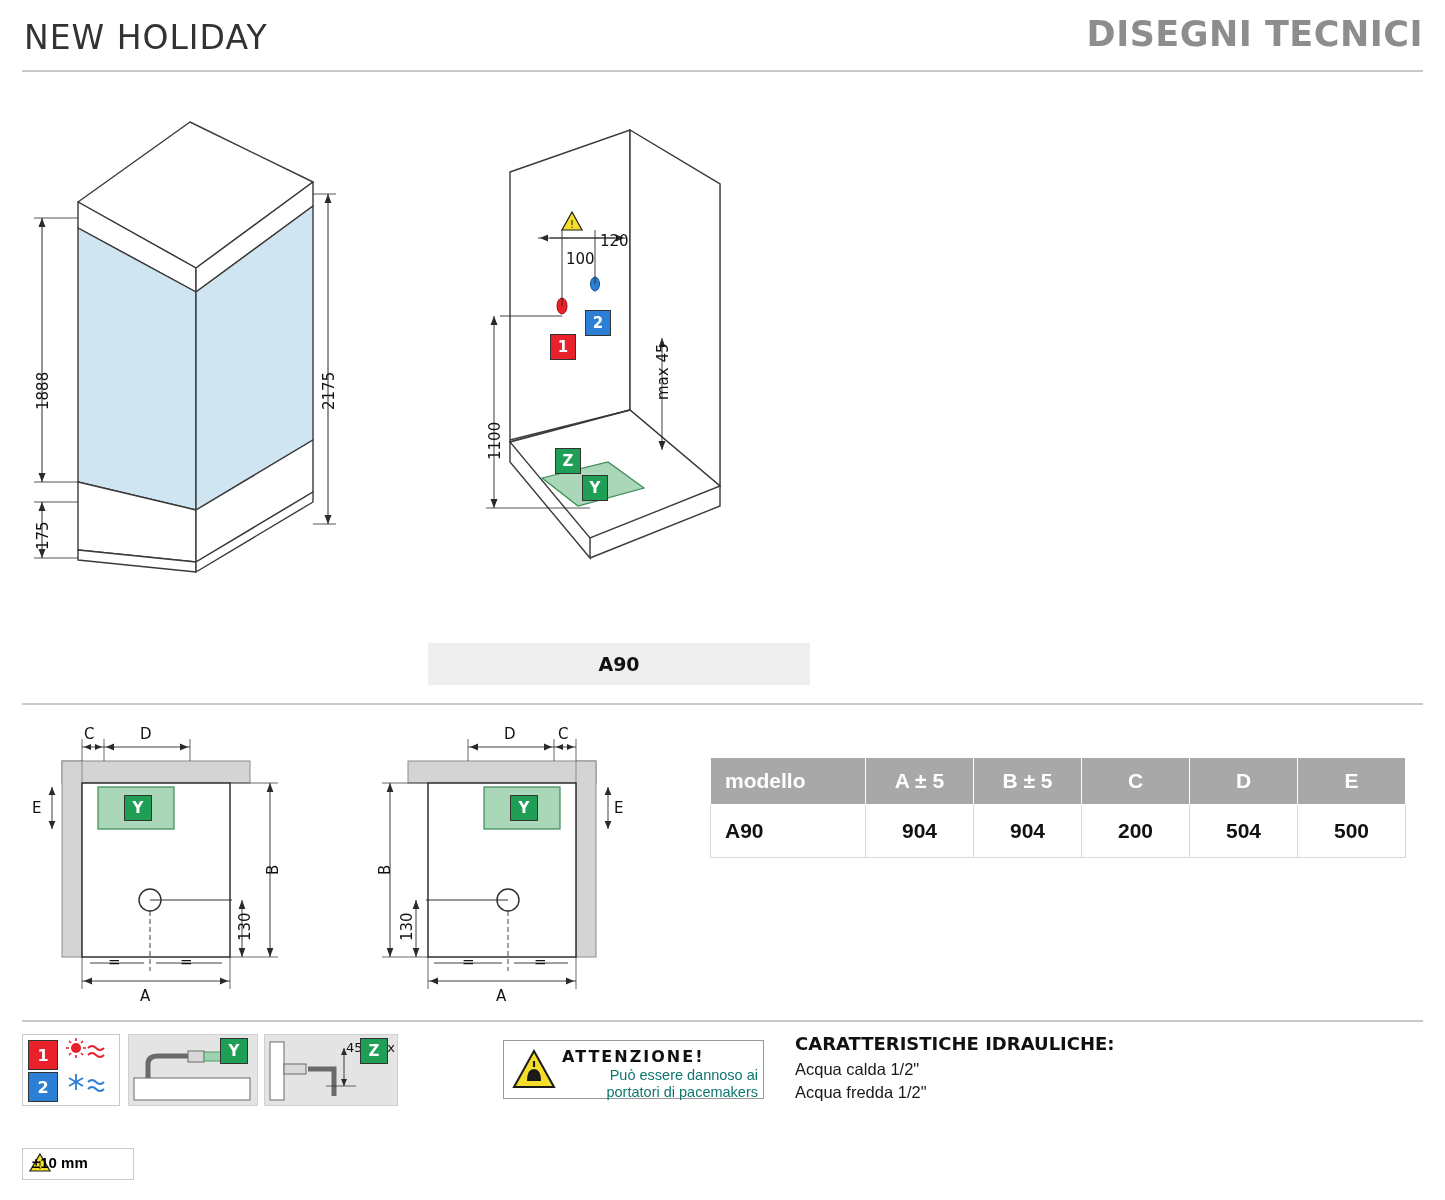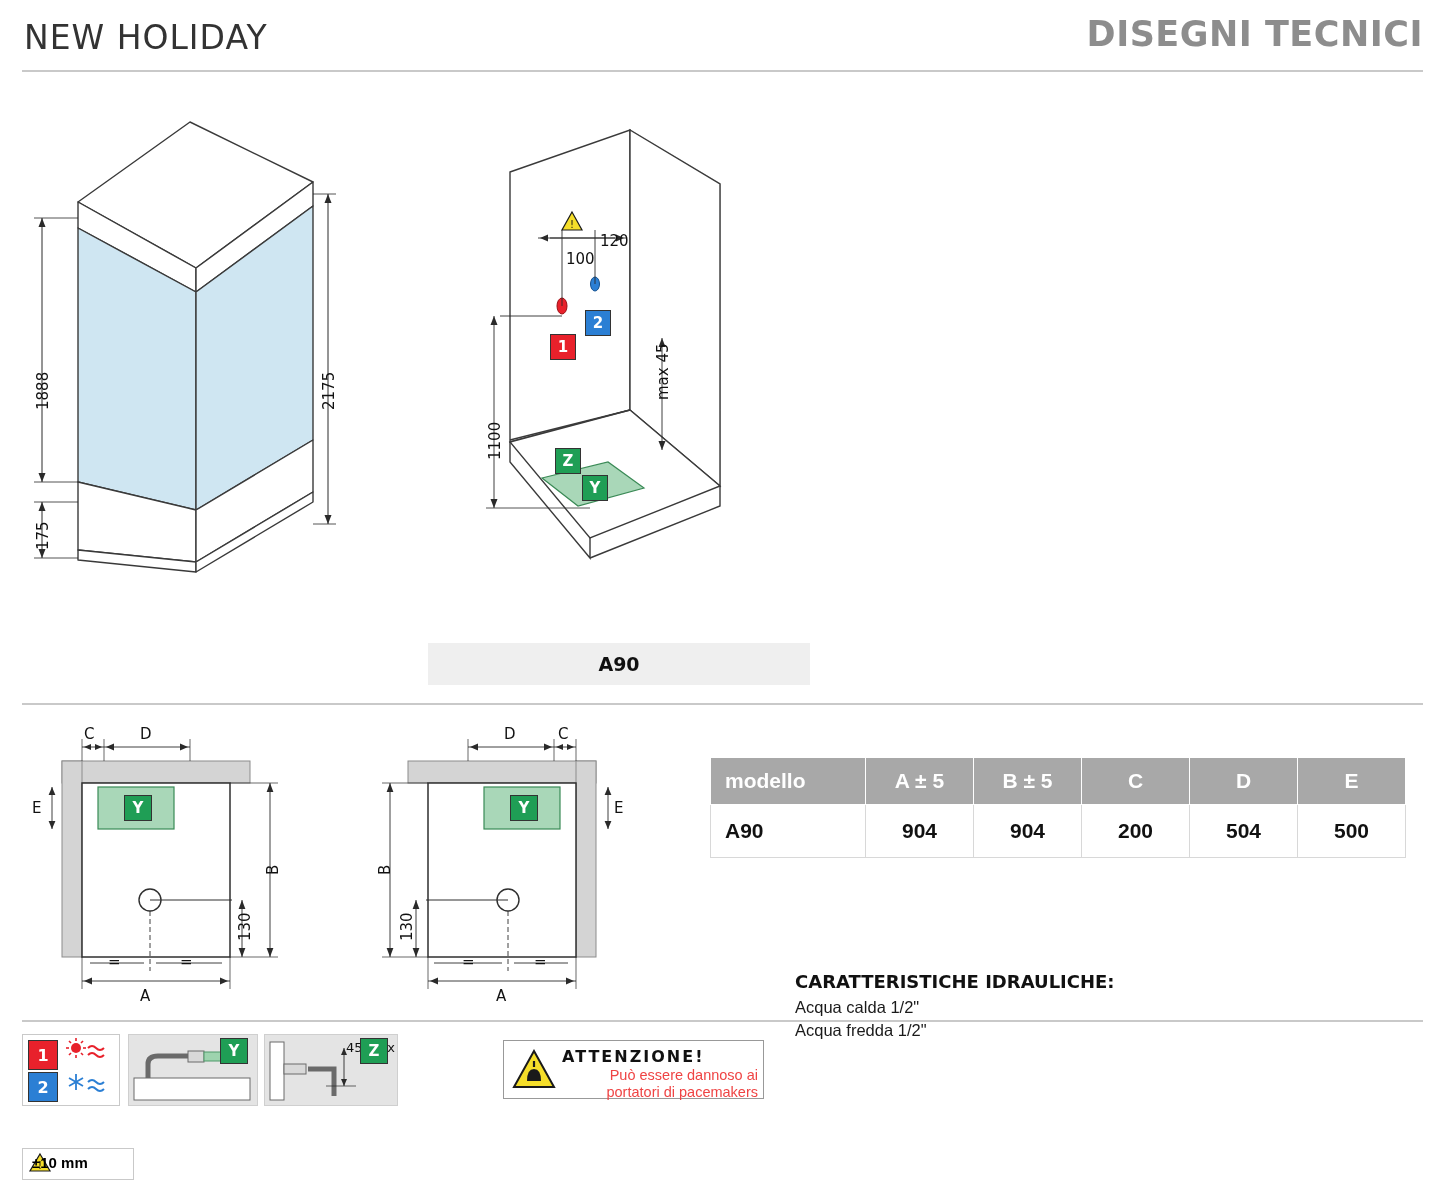--- a/index.html
+++ b/index.html
@@ -82,25 +82,25 @@
 
   .warn-box{
     position:absolute;left:503px;top:1040px;width:259px;height:57px;
     border:1.5px solid #999;background:#fff;
   }
   .warn-title{
     position:absolute;left:58px;top:6px;font-size:16px;font-weight:bold;
     letter-spacing:2px;color:#111;font-family:"DejaVu Sans", sans-serif;
   }
   .warn-text{
-    position:absolute;left:58px;top:26px;width:196px;font-size:14.5px;color:#ef4444;
+    position:absolute;left:58px;top:26px;width:196px;font-size:14.5px;color:#0f766e;
     line-height:17px;text-align:right;
   }
 
-  .hydro{position:absolute;left:795px;top:971px;width:520px;}
+  .hydro{position:absolute;left:795px;top:1033px;width:520px;}
   .hydro h4{margin:0 0 4px 0;font-size:18px;font-weight:bold;color:#111;font-family:"DejaVu Sans", sans-serif;}
   .hydro p{margin:0;font-size:16.5px;line-height:23px;color:#1a1a1a;}
 
   .tol{position:absolute;left:22px;top:1148px;width:110px;height:30px;border:1px solid #c9c9c9;background:#fff;}
   .tol-txt{position:absolute;left:32px;top:1154px;font-size:15px;color:#000000;font-weight:bold;}
 
   .dimtxt{position:absolute;font-size:15px;font-family:"DejaVu Sans", sans-serif;color:#111;}
   .rot90{transform:rotate(-90deg);transform-origin:left top;white-space:nowrap;}
 </style>
 </head>

